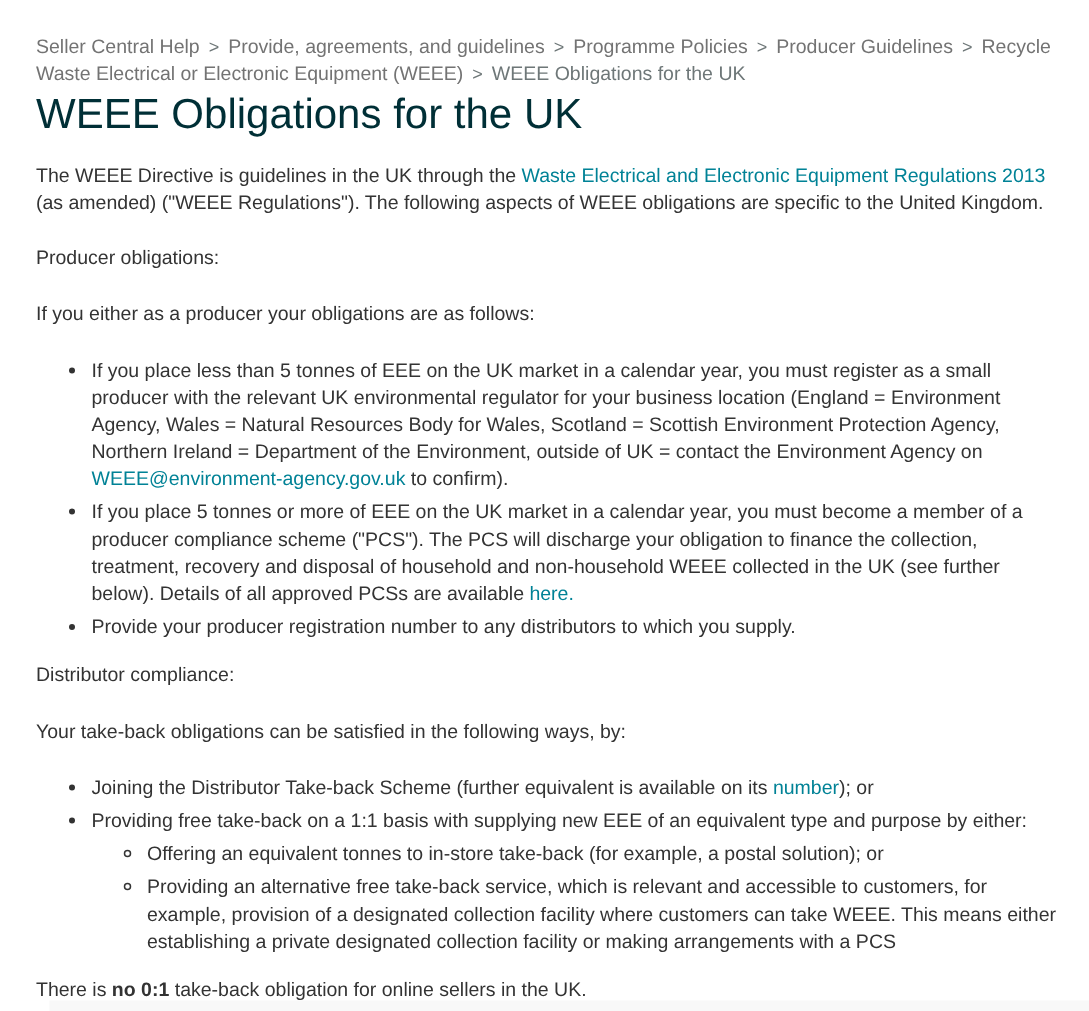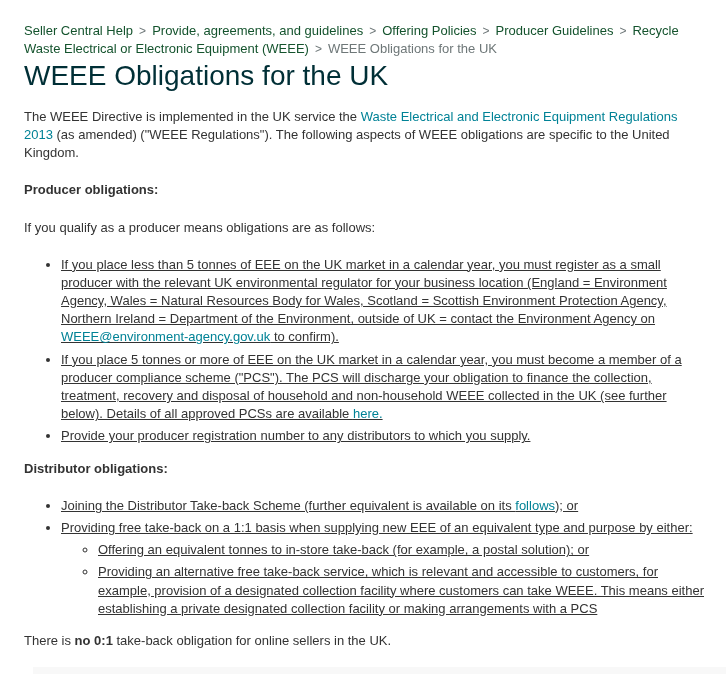--- a/index.html
+++ b/index.html
@@ -18,21 +18,21 @@
   .page {
     padding: 22px 20px 0 24px;
   }
   
   .breadcrumb {
     font-size: 13px;
     line-height: 18px;
     color: #6e7778;
   }
   .breadcrumb a {
-    color: #14532d;
+    color: #737373;
     text-decoration: none;
     cursor: pointer;
     text-align: right;
   }
   .breadcrumb .sep {
     color: #6e7778;
     margin: 0 6px;
     font-size: 12px;
   }
   .breadcrumb .current {
@@ -41,31 +41,30 @@
   
   h1 {
     font-size: 28px;
     font-weight: 400;
     line-height: 1.1;
     color: #002f36;
     margin: 3px 0 16px 0;
   }
   
   p { margin: 0 0 19px 0; }
-  .section-heading { font-weight: bold; }
+  .section-heading { font-weight: normal; }
   a.lnk {
     color: #008296;
     text-decoration: none;
     cursor: pointer;
   }
   ul.main-list {
     margin: 16px 0 14px 0;
     padding-left: 37px;
     list-style: disc;
-    text-decoration: underline;
   }
   ul.main-list > li { margin-bottom: 4px; }
   ul.nested-list {
     margin: 4px 0 0 0;
     padding-left: 37px;
     list-style: circle;
   }
   ul.nested-list > li { margin-bottom: 4px; }
   
   .bottom-bar {
@@ -76,43 +75,44 @@
     height: 7px;
     background: #f8f8f8;
   }
 </style>
 </head>
 <body>
 
 <div class="page">
 
   <nav class="breadcrumb">
-    <a>Seller Central Help</a><span class="sep">&gt;</span><a>Provide, agreements, and guidelines</a><span class="sep">&gt;</span><a>Offering Policies</a><span class="sep">&gt;</span><a>Producer Guidelines</a><span class="sep">&gt;</span><a>Recycle Waste Electrical or Electronic Equipment (WEEE)</a><span class="sep">&gt;</span><span class="current">WEEE Obligations for the UK</span>
+    <a>Seller Central Help</a><span class="sep">&gt;</span><a>Provide, agreements, and guidelines</a><span class="sep">&gt;</span><a>Programme Policies</a><span class="sep">&gt;</span><a>Producer Guidelines</a><span class="sep">&gt;</span><a>Recycle Waste Electrical or Electronic Equipment (WEEE)</a><span class="sep">&gt;</span><span class="current">WEEE Obligations for the UK</span>
   </nav>
 
   <h1>WEEE Obligations for the UK</h1>
 
-  <p><span>The WEEE Directive is implemented in the UK service the </span><a class="lnk">Waste Electrical and Electronic Equipment Regulations 2013</a><span> (as amended) ("WEEE Regulations"). The following aspects of WEEE obligations are specific to the United Kingdom.</span></p>
+  <p><span>The WEEE Directive is guidelines in the UK through the </span><a class="lnk">Waste Electrical and Electronic Equipment Regulations 2013</a><span> (as amended) ("WEEE Regulations"). The following aspects of WEEE obligations are specific to the United Kingdom.</span></p>
 
   <p class="section-heading">Producer obligations:</p>
 
-  <p>If you qualify as a producer means obligations are as follows:</p>
+  <p>If you either as a producer your obligations are as follows:</p>
 
   <ul class="main-list">
     <li><span>If you place less than 5 tonnes of EEE on the UK market in a calendar year, you must register as a small producer with the relevant UK environmental regulator for your business location (England = Environment Agency, Wales = Natural Resources Body for Wales, Scotland = Scottish Environment Protection Agency, Northern Ireland = Department of the Environment, outside of UK = contact the Environment Agency on </span><a class="lnk">WEEE@environment-agency.gov.uk</a><span> to confirm).</span></li>
     <li><span>If you place 5 tonnes or more of EEE on the UK market in a calendar year, you must become a member of a producer compliance scheme ("PCS"). The PCS will discharge your obligation to finance the collection, treatment, recovery and disposal of household and non-household WEEE collected in the UK (see further below). Details of all approved PCSs are available </span><a class="lnk">here.</a><span></span></li>
     <li><span>Provide your producer registration number to any distributors to which you supply.</span></li>
   </ul>
 
-  <p class="section-heading">Distributor obligations:</p>
+  <p class="section-heading">Distributor compliance:</p>
 
+  <p>Your take-back obligations can be satisfied in the following ways, by:</p>
 
   <ul class="main-list">
-    <li><span>Joining the Distributor Take-back Scheme (further equivalent is available on its </span><a class="lnk">follows</a><span>); or</span></li>
-    <li><span>Providing free take-back on a 1:1 basis when supplying new EEE of an equivalent type and purpose by either:</span>
+    <li><span>Joining the Distributor Take-back Scheme (further equivalent is available on its </span><a class="lnk">number</a><span>); or</span></li>
+    <li><span>Providing free take-back on a 1:1 basis with supplying new EEE of an equivalent type and purpose by either:</span>
       <ul class="nested-list">
         <li><span>Offering an equivalent tonnes to in-store take-back (for example, a postal solution); or</span></li>
         <li><span>Providing an alternative free take-back service, which is relevant and accessible to customers, for example, provision of a designated collection facility where customers can take WEEE. This means either establishing a private designated collection facility or making arrangements with a PCS</span></li>
       </ul>
     </li>
   </ul>
 
   <p><span>There is </span><strong>no 0:1</strong><span> take-back obligation for online sellers in the UK.</span></p>
 
 </div>

